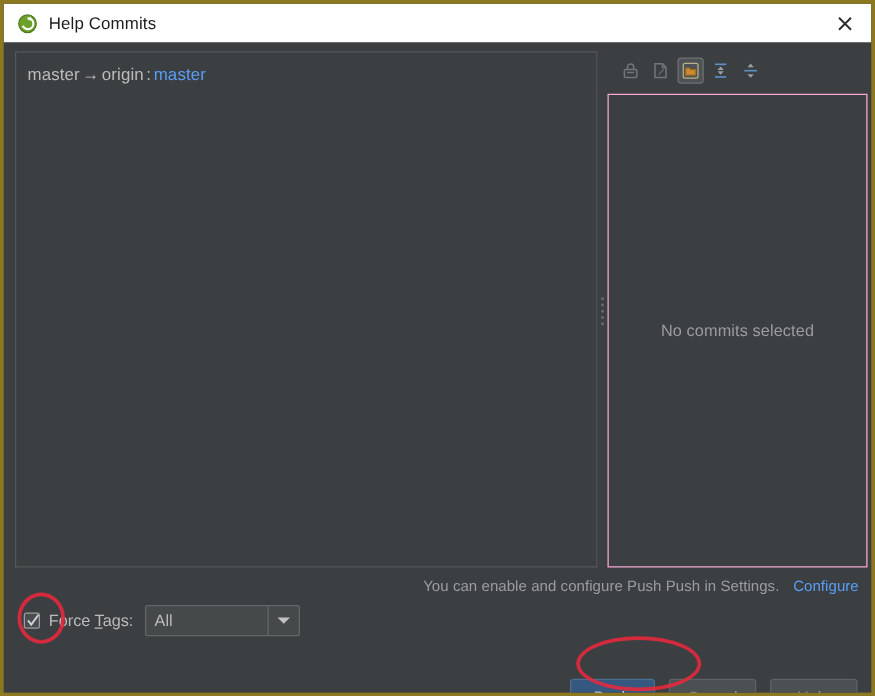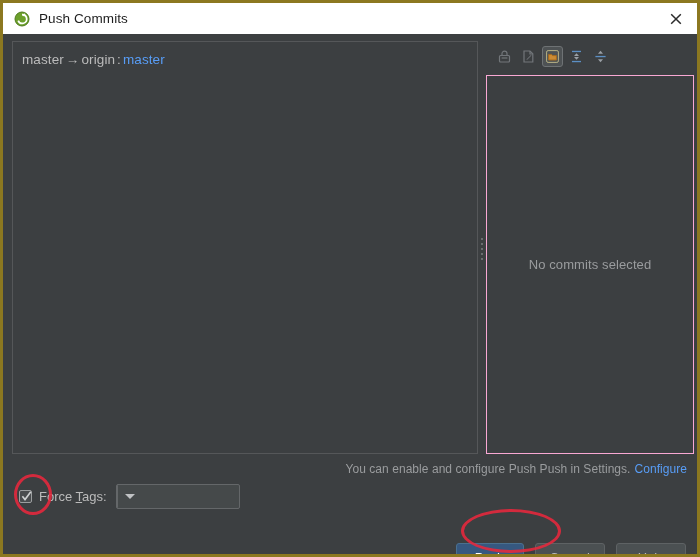--- a/index.html
+++ b/index.html
@@ -191,21 +191,21 @@
     right: 10px;
     top: 428px;
     font-size: 12px;
     color: #9a9c9e;
     white-space: nowrap;
     letter-spacing: 0.05px;
   }
   .hint-link {
     color: #589df6;
     cursor: pointer;
-    margin-left: 4px;
+    margin-left: 11px;
   }
 
   
   .options-row {
     position: absolute;
     left: 16px;
     top: 449px;
     display: flex;
     align-items: center;
     height: 26px;
@@ -333,21 +333,21 @@
 
   <div class="titlebar">
     <span class="title-icon">
       <svg width="16" height="16" viewBox="0 0 16 16">
         <circle cx="8" cy="8" r="7" fill="#6ca02b"></circle>
         <circle cx="8" cy="8" r="7" fill="none" stroke="#4e7a1c" stroke-width="1"></circle>
         <path d="M8 3.6 A4.4 4.4 0 1 1 4.2 9.6" fill="none" stroke="#ffffff" stroke-width="1.7"></path>
         <path d="M10.6 2.2 L11.4 5.3 L8.2 4.9 Z" fill="#ffffff"></path>
       </svg>
     </span>
-    <span class="title-text">Push Commits</span>
+    <span class="title-text">Help Commits</span>
     <span class="titlebar-spacer"></span>
     <span class="close-btn">
       <svg width="14" height="14" viewBox="0 0 14 14">
         <path d="M2.2 2.2 L11.8 11.8 M11.8 2.2 L2.2 11.8" stroke="#2b2b2b" stroke-width="1.5"></path>
       </svg>
     </span>
   </div>
 
   <div class="dialog-body">
 
@@ -427,20 +427,21 @@
     </div>
 
     <div class="options-row">
       <span class="checkbox">
         <svg width="13" height="13" viewBox="0 0 13 13">
           <path d="M2.4 6.3 L5 9.6 L10.8 1.8" fill="none" stroke="#cfd1d2" stroke-width="1.6"></path>
         </svg>
       </span>
       <span class="checkbox-label"><span>Force </span><u>T</u><span>ags:</span></span>
       <span class="combo">
+        <span class="combo-value">All</span>
         <span class="combo-arrow">
             <i></i>
           </span>
       </span>
     </div>
 
     <div class="button-row">
       <span class="btn default">
           <u>P</u>
           <span>ush</span>

